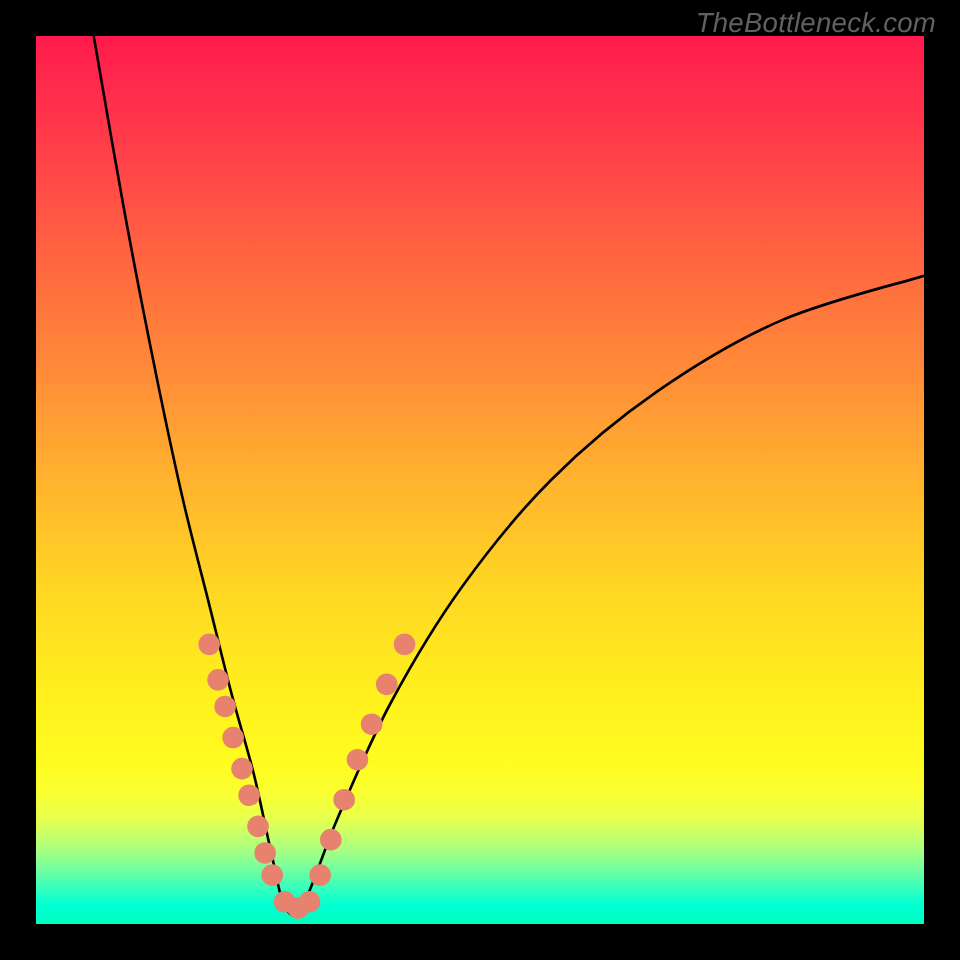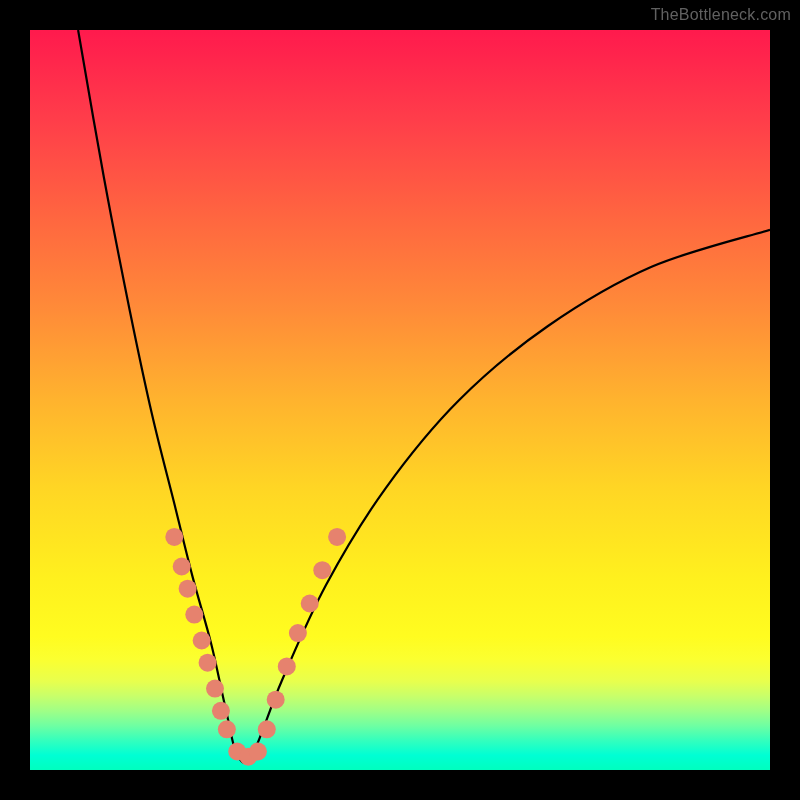--- a/index.html
+++ b/index.html
@@ -7,26 +7,27 @@
     width: 800px;
     height: 800px;
     background: #000;
     position: relative;
     overflow: hidden;
     font-family: Arial, Helvetica, sans-serif;
   }
   .watermark {
     position: absolute;
     top: 6px;
-    right: 9px;
+    right: 20px;
     color: #616161;
-    font-size: 16px;
+    font-size: 23px;
     font-weight: 500;
     z-index: 50;
     letter-spacing: 0.2px;
+    font-style: italic;
   }
   .plot {
     position: absolute;
     left: 30px;
     top: 30px;
     width: 740px;
     height: 740px;
   }
   .gradient {
     position: absolute;

